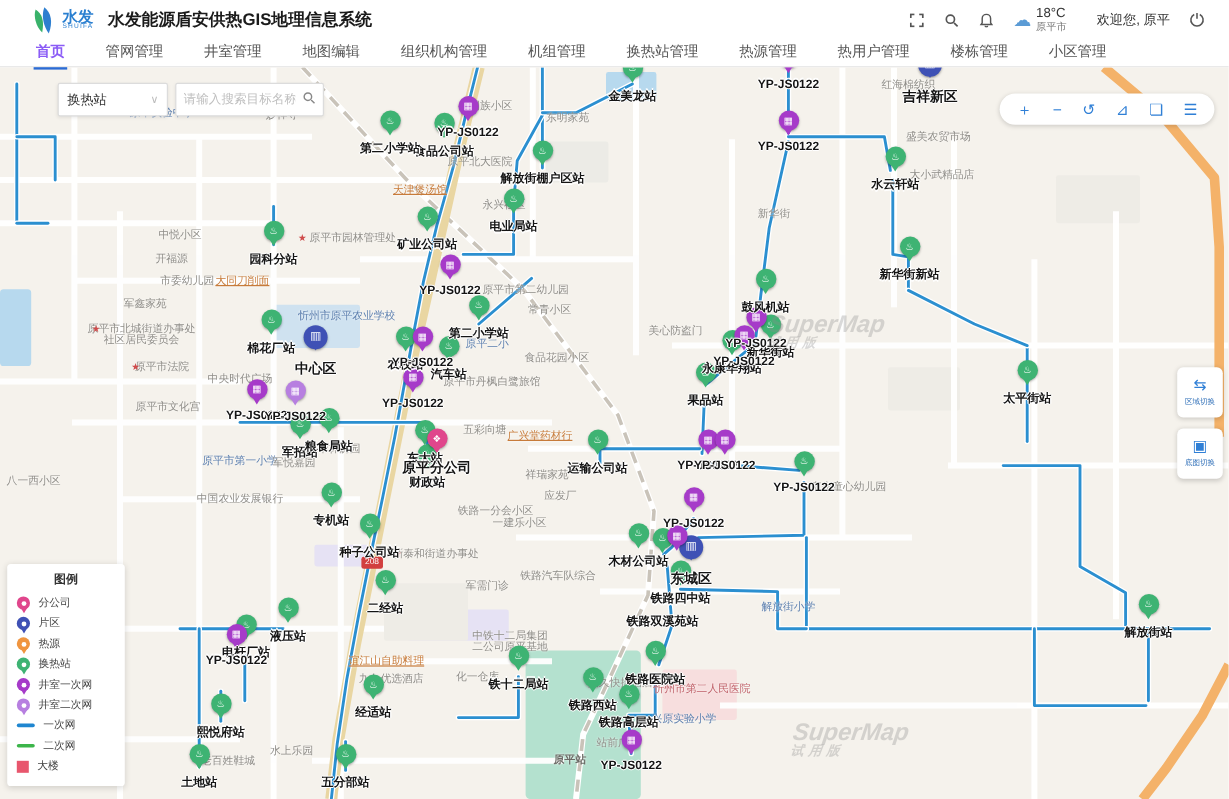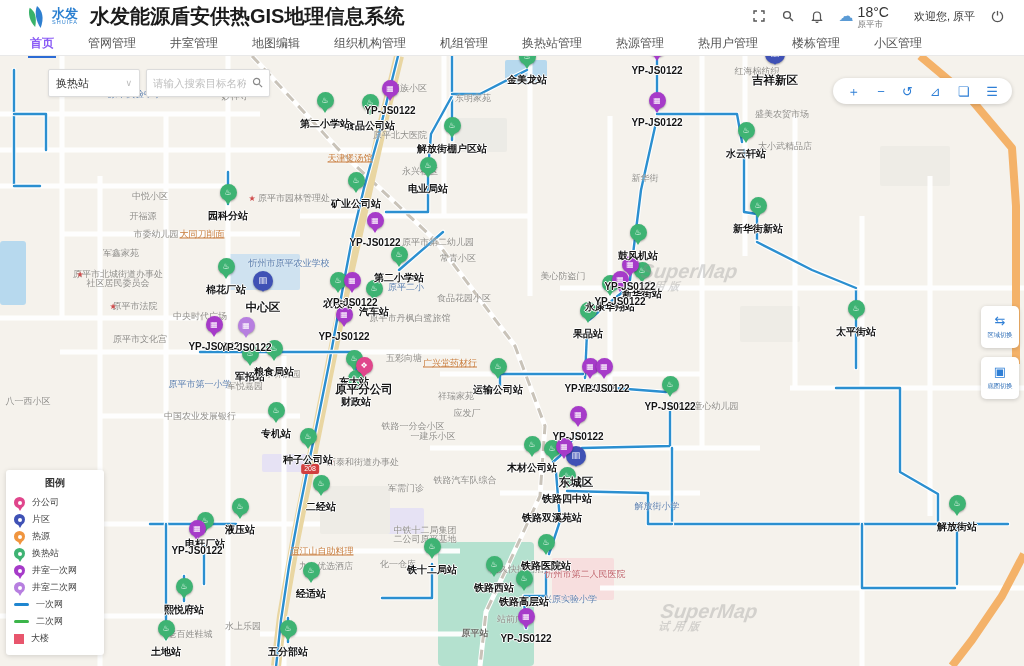--- a/index.html
+++ b/index.html
@@ -5,27 +5,27 @@
   html,body{margin:0;padding:0;background:#fff;}
   body{width:1024px;height:666px;overflow:hidden;font-family:"Liberation Sans","DejaVu Sans",sans-serif;}
   .app{position:relative;width:1024px;height:666px;background:#fff;}
 
   
   header{position:absolute;top:0;left:0;right:0;height:33px;background:#fff;display:flex;align-items:center;z-index:30;}
   .brand{display:flex;align-items:center;padding-left:26px;}
   .brand-txt{display:flex;flex-direction:column;line-height:1;margin-left:4px;}
   .brand-cn{font-size:13px;font-weight:bold;color:#2a7fd0;}
   .brand-en{font-size:5.5px;color:#2a7fd0;letter-spacing:1px;}
-  .app-title{font-size:20px;font-weight:bold;color:#1b1b1b;margin:0 0 0 12px;}
+  .app-title{font-size:14px;font-weight:bold;color:#1b1b1b;margin:0 0 0 12px;}
   .hd-right{margin-left:auto;display:flex;align-items:center;gap:15px;padding-right:20px;}
   .hd-ico{width:14px;height:14px;color:#555;display:flex;align-items:center;justify-content:center;cursor:pointer;}
   .weather{display:flex;align-items:center;gap:4px;}
   .cloud{color:#5b9bd5;font-size:15px;}
   .wx{line-height:1.15;}
-  .wx-t{font-size:14px;color:#333;}
+  .wx-t{font-size:11px;color:#333;}
   .wx-c{font-size:8.5px;color:#777;}
   .welcome{font-size:11px;color:#333;margin-left:10px;}
 
   
   nav{position:absolute;top:33px;left:0;right:0;height:22px;background:#fff;border-bottom:1px solid #e9e9e9;display:flex;align-items:flex-start;gap:30px;padding-left:28px;z-index:30;}
   .tab{font-size:12px;color:#555;padding:2px 2px 4px;cursor:pointer;white-space:nowrap;}
   .tab.active{color:#8b5cf6;border-bottom:2px solid #2b6bd4;font-weight:bold;}
 
   
   .map{position:absolute;top:56px;left:0;width:1024px;height:610px;background:#f5f2ec;overflow:hidden;}

